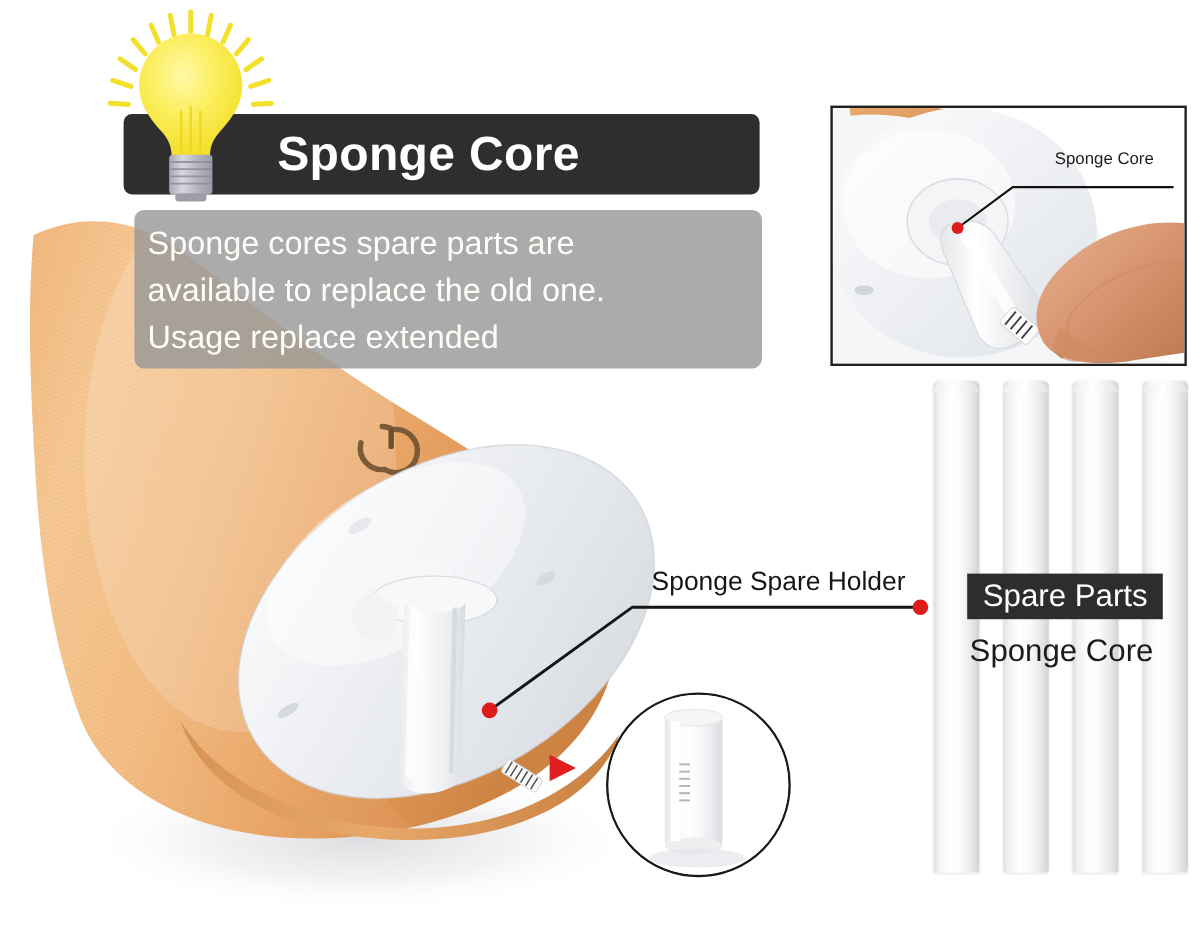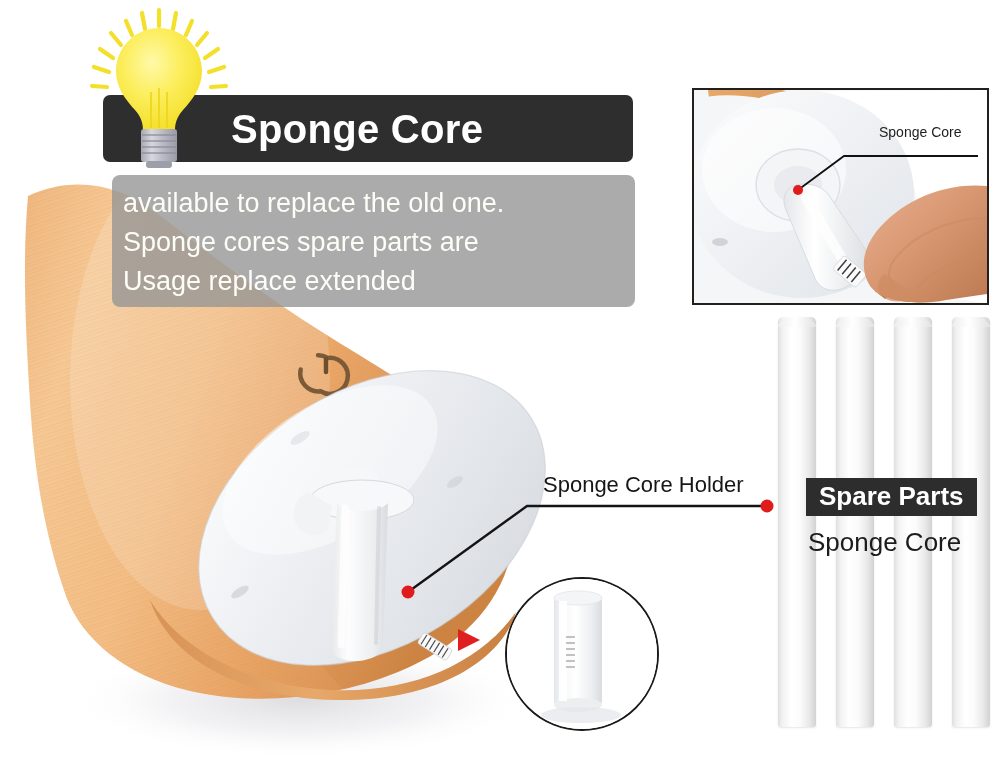--- a/index.html
+++ b/index.html
@@ -163,21 +163,21 @@
     background: linear-gradient(to right,#ededed,#ffffff 45%,#e2e2e2);
   }
 
   .badge-spare {
     position: absolute;
     left: 806px;
     top: 478px;
     background: #2d2d2d;
     color: #ffffff;
     font-size: 26px;
-    font-weight: bold;
+    font-weight: normal;
     padding: 5px 13px 7px 13px;
     z-index: 7;
     line-height: 1;
     white-space: nowrap;
     font-family: "Liberation Sans", sans-serif;
   }
   .badge-sub {
     position: absolute;
     left: 808px;
     top: 527px;
@@ -361,22 +361,22 @@
       <line x1="58" y1="149" x2="92" y2="149"></line>
     </g>
     <rect x="62" y="157" width="26" height="7" rx="3" fill="#9e9eaa"></rect>
   </svg>
 
   <div class="title-bar">
     <div class="title-text">Sponge Core</div>
   </div>
 
   <div class="desc-box">
+    <div class="desc-line">Sponge cores spare parts are</div>
     <div class="desc-line">available to replace the old one.</div>
-    <div class="desc-line">Sponge cores spare parts are</div>
     <div class="desc-line">Usage replace extended</div>
   </div>
 
   <div class="inset-photo">
     <svg width="293" height="213" viewBox="0 0 293 213" xmlns="http://www.w3.org/2000/svg">
       <defs>
         <linearGradient id="insetBase" x1="0" y1="0" x2="1" y2="1">
           <stop offset="0%" stop-color="#fdfdfe"></stop>
           <stop offset="50%" stop-color="#eef0f3"></stop>
           <stop offset="100%" stop-color="#dfe3e8"></stop>
@@ -429,21 +429,21 @@
       <path d="M 293 128 C 254 128 218 146 200 170 C 192 182 194 194 204 200" fill="none" stroke="#c98a64" stroke-width="2" opacity="0.6"></path>
       <path d="M 293 166 C 262 168 236 182 224 198" fill="none" stroke="#c98a64" stroke-width="2" opacity="0.5"></path>
       <path d="M 190 184 C 182 192 182 202 190 208 C 200 214 216 212 222 204" fill="#cf8c63" opacity="0.7"></path>
 
       <polyline points="104,100 150,66 284,66" fill="none" stroke="#111111" stroke-width="1.8"></polyline>
       <circle cx="104" cy="100" r="5" fill="#e01b1b"></circle>
     </svg>
     <div class="inset-label">Sponge Core</div>
   </div>
 
-  <div class="holder-label">Sponge Core Holder</div>
+  <div class="holder-label">Sponge Spare Holder</div>
 
   <div class="circle-inset">
     <svg width="150" height="150" viewBox="0 0 150 150" xmlns="http://www.w3.org/2000/svg">
       <defs>
         <linearGradient id="cylGrad" x1="0" y1="0" x2="1" y2="0">
           <stop offset="0%" stop-color="#e3e6e9"></stop>
           <stop offset="18%" stop-color="#f6f7f8"></stop>
           <stop offset="45%" stop-color="#ffffff"></stop>
           <stop offset="78%" stop-color="#eceef0"></stop>
           <stop offset="100%" stop-color="#dadde0"></stop>

